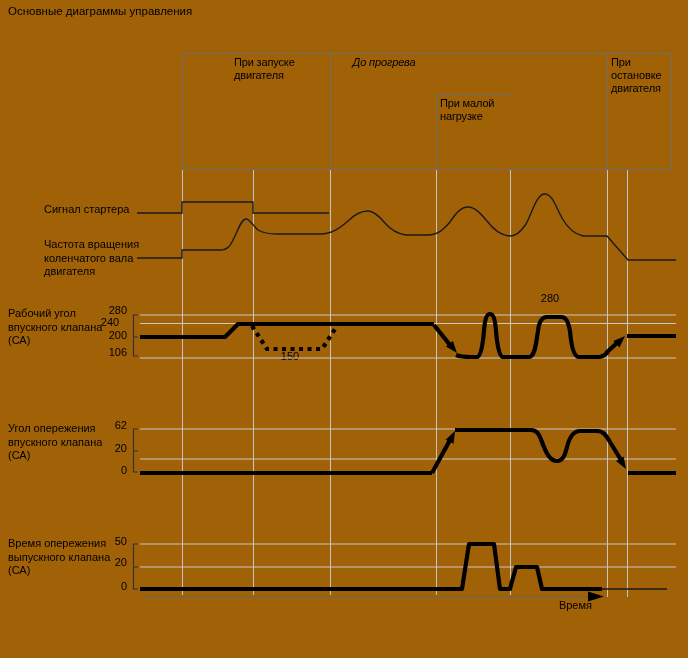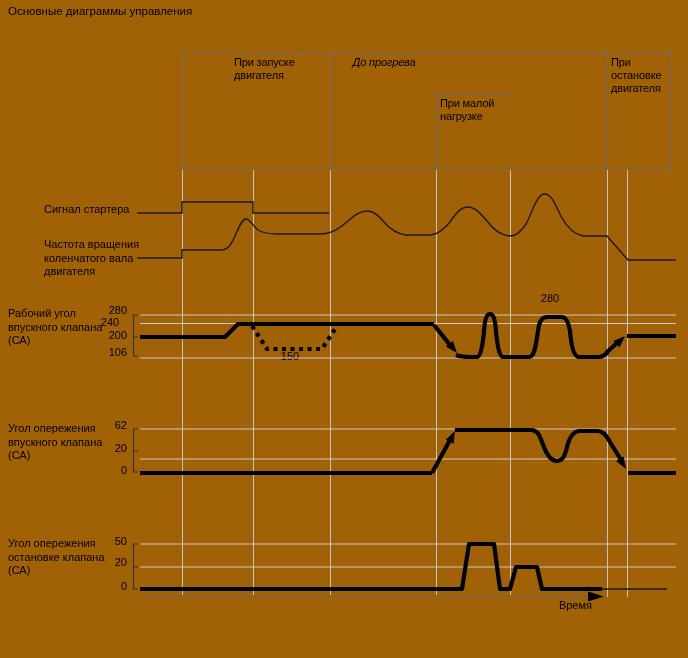--- a/index.html
+++ b/index.html
@@ -31,21 +31,21 @@
     <div class="cell" style="left:0;top:0;width:71px;height:115px;margin-left:48px;">При запуске двигателя</div>
     <div class="cell bl ctr" style="left:147px;top:0;width:107px;height:115px;">До прогрева</div>
     <div class="cell bl bt" style="left:253px;top:40px;width:75px;height:75px;">При малой нагрузке</div>
     <div class="cell bl" style="left:424px;top:0;width:64px;height:115px;">При остановке двигателя</div>
   </div>
 
   <div class="rowlabel" style="left:44px;top:203px;width:100px;">Сигнал стартера</div>
   <div class="rowlabel" style="left:44px;top:238px;width:106px;">Частота вращения коленчатого вала двигателя</div>
   <div class="rowlabel" style="left:8px;top:422px;width:112px;">Угол опережения впускного клапана (СА)</div>
   <div class="rowlabel" style="left:8px;top:307px;width:112px;">Рабочий угол впускного клапана (СА)</div>
-  <div class="rowlabel" style="left:8px;top:537px;width:118px;">Угол опережения остановке клапана (СА)</div>
+  <div class="rowlabel" style="left:8px;top:537px;width:118px;">Время опережения выпускного клапана (СА)</div>
 
   <div class="num" style="top:304px;">280</div>
   <div class="num" style="top:316px;text-align:center;">240</div>
   <div class="num" style="top:329px;">200</div>
   <div class="num" style="top:346px;">106</div>
 
   <div class="num" style="top:419px;">62</div>
   <div class="num" style="top:442px;">20</div>
   <div class="num" style="top:464px;">0</div>
 

